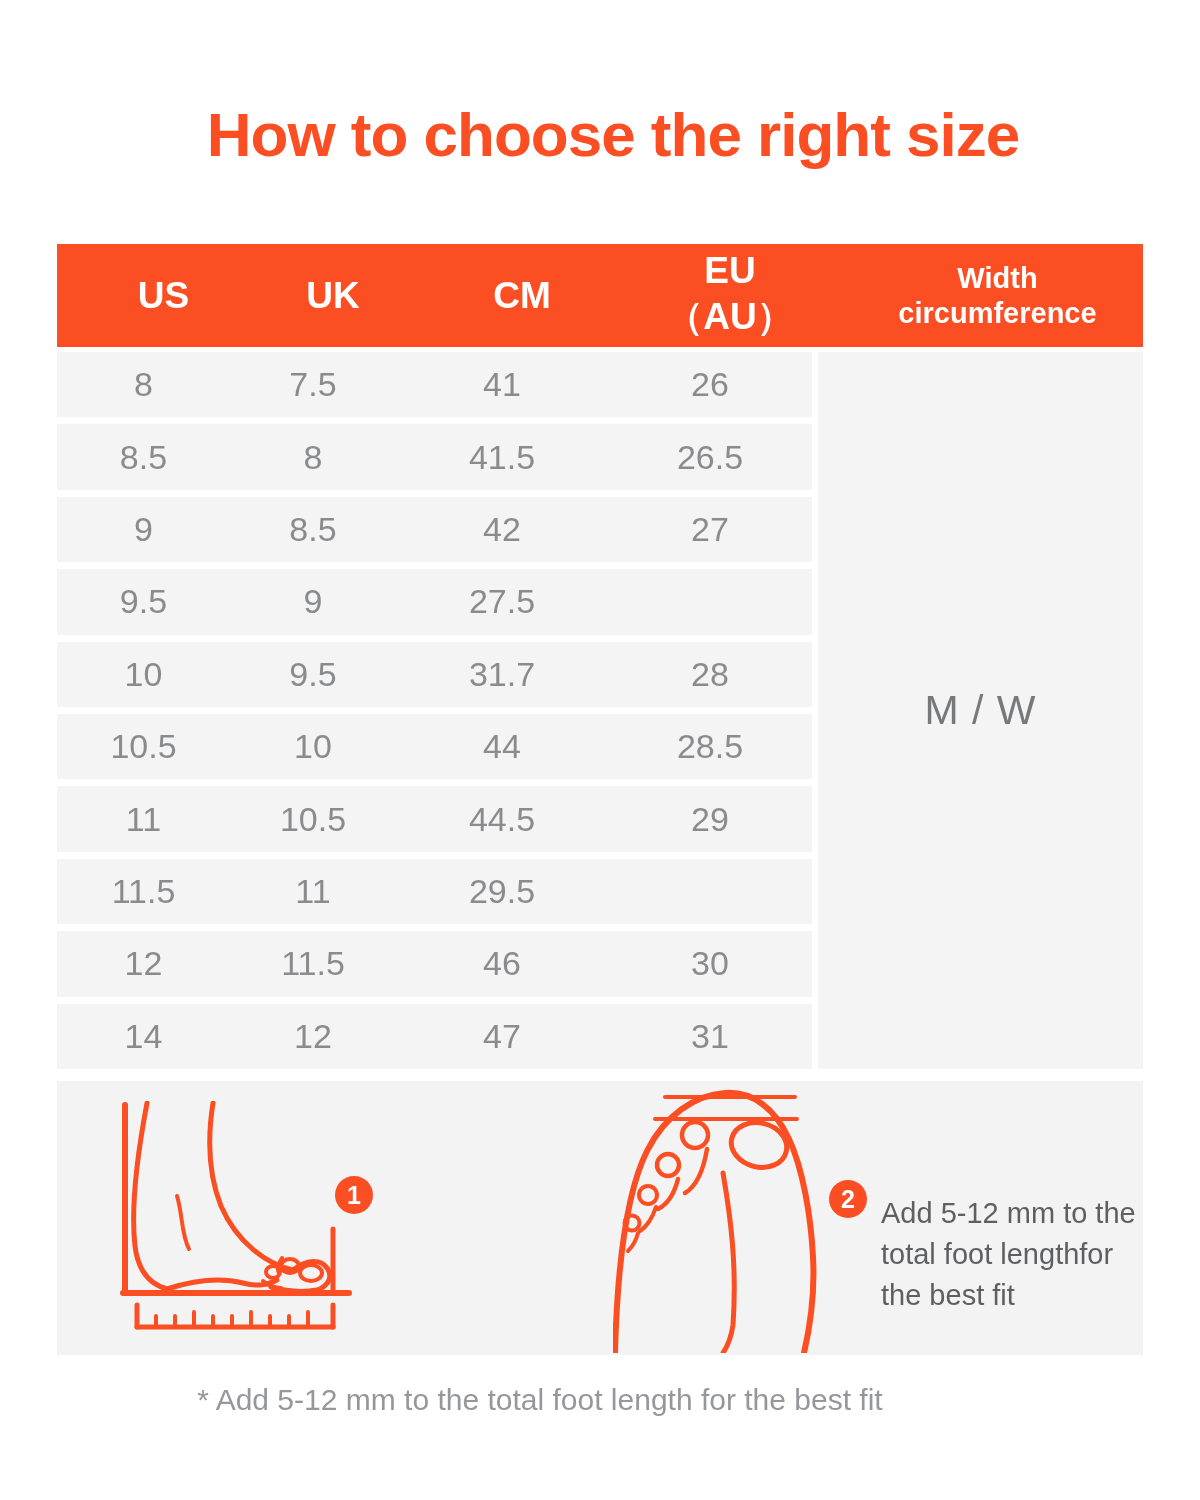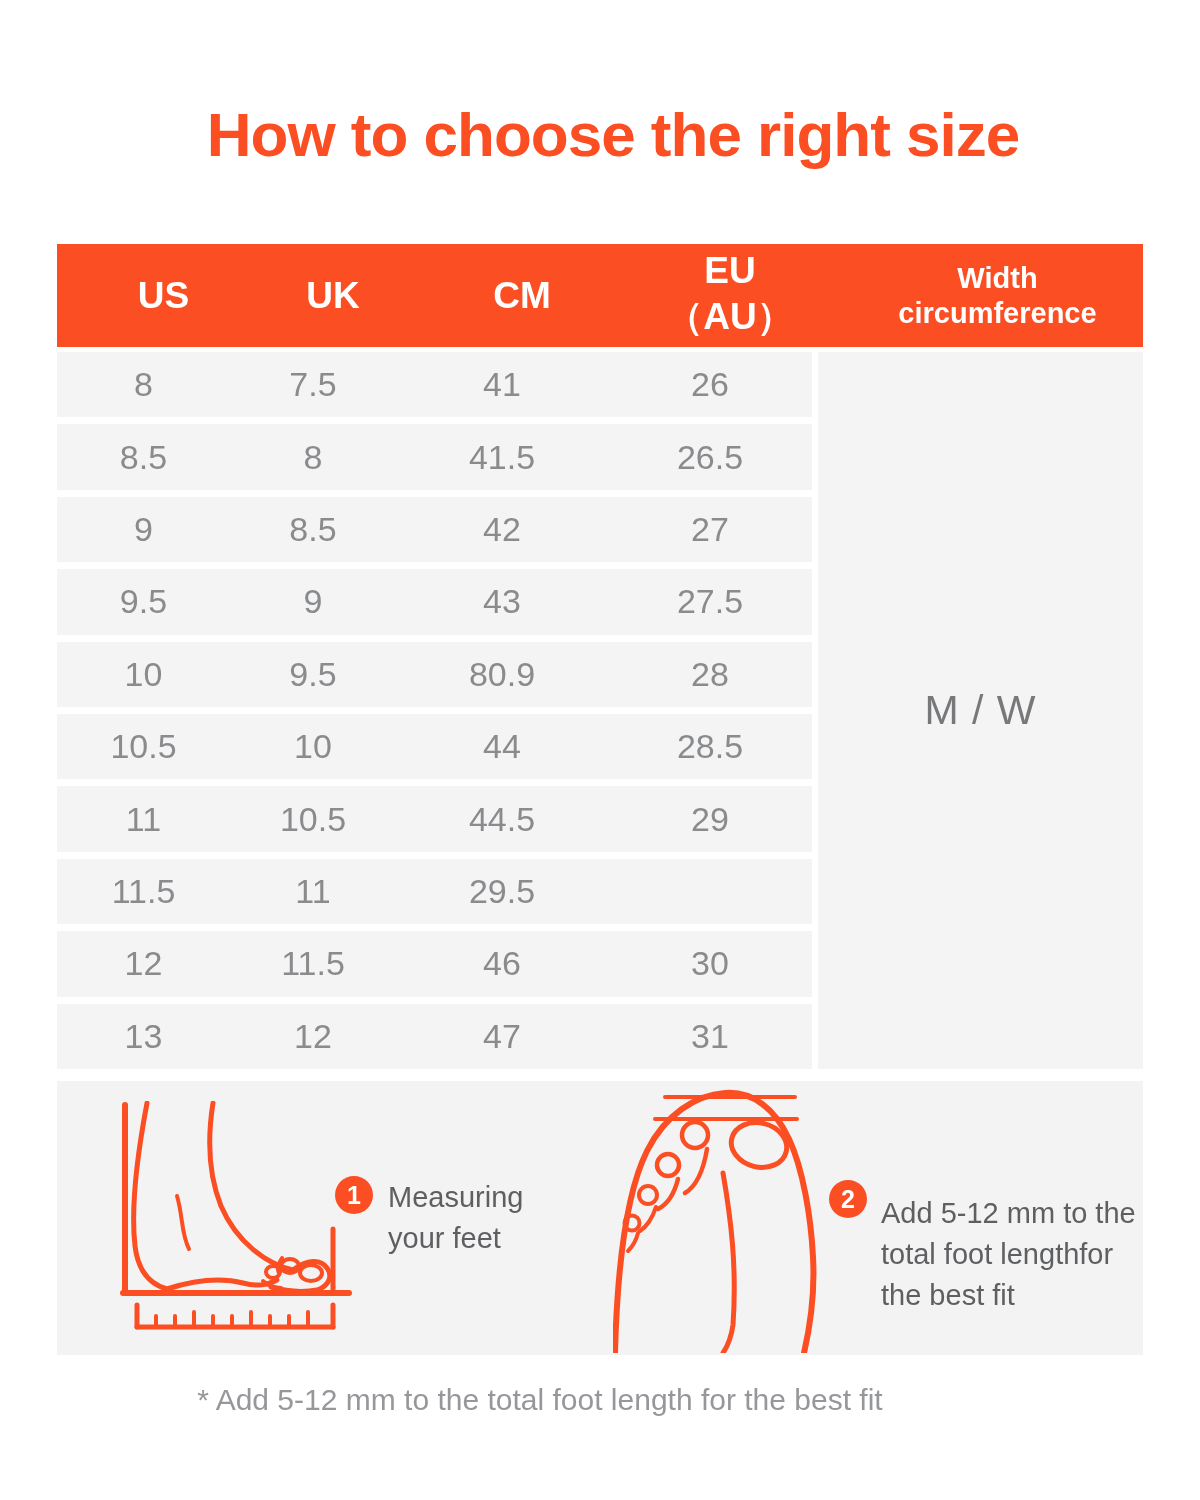--- a/index.html
+++ b/index.html
@@ -130,27 +130,26 @@
         </div>
         <div class="trow">
           <div class="tcell">9</div>
           <div class="tcell">8.5</div>
           <div class="tcell">42</div>
           <div class="tcell">27</div>
         </div>
         <div class="trow">
           <div class="tcell">9.5</div>
           <div class="tcell">9</div>
-          <div class="tcell">43</div>
           <div class="tcell">27.5</div>
         </div>
         <div class="trow">
           <div class="tcell">10</div>
           <div class="tcell">9.5</div>
-          <div class="tcell">80.9</div>
+          <div class="tcell">31.7</div>
           <div class="tcell">28</div>
         </div>
         <div class="trow">
           <div class="tcell">10.5</div>
           <div class="tcell">10</div>
           <div class="tcell">44</div>
           <div class="tcell">28.5</div>
         </div>
         <div class="trow">
           <div class="tcell">11</div>
@@ -163,21 +162,21 @@
           <div class="tcell">11</div>
           <div class="tcell">29.5</div>
         </div>
         <div class="trow">
           <div class="tcell">12</div>
           <div class="tcell">11.5</div>
           <div class="tcell">46</div>
           <div class="tcell">30</div>
         </div>
         <div class="trow">
-          <div class="tcell">13</div>
+          <div class="tcell">14</div>
           <div class="tcell">12</div>
           <div class="tcell">47</div>
           <div class="tcell">31</div>
         </div>
       </div>
     <div class="width-col">M / W</div>
   </div>
 </div>
 
 <div class="guide">
@@ -196,21 +195,20 @@
     <path class="stroke" stroke-width="5" d="M52,188 C80,179 104,176 128,182 C143,186 152,184 162,179"></path>
     <path class="stroke" stroke-width="5" d="M178,169 C192,158 206,158 212,167 C218,175 214,185 202,189 C186,192 170,190 156,186"></path>
     <ellipse class="stroke" stroke-width="4" cx="196" cy="172" rx="11" ry="8"></ellipse>
     <ellipse class="stroke" stroke-width="4" cx="175" cy="165" rx="9" ry="7"></ellipse>
     <ellipse class="stroke" stroke-width="4" cx="158" cy="171" rx="7" ry="6"></ellipse>
     <path class="stroke" stroke-width="4" d="M148,180 q8,7 18,7"></path>
     <path class="stroke" stroke-width="4" d="M167,157 q-6,9 -3,15"></path>
   </svg>
 
   <div class="step-badge badge-1">1</div>
-  <div class="step-text text-1">Measuring your feet</div>
 
   <svg class="foot-top" width="222" height="266" viewBox="0 0 222 266">
     <path class="stroke" stroke-width="4" d="M52,10 H182"></path>
     <path class="stroke" stroke-width="4" d="M42,32 H184"></path>
     <path class="stroke" stroke-width="6" d="M2,266 C4,190 12,108 34,64 C52,28 82,8 112,6 C140,4 162,22 176,52 C190,82 198,130 200,170 C202,206 197,240 191,266"></path>
     <ellipse class="stroke" stroke-width="5" cx="146" cy="58" rx="28" ry="22" transform="rotate(14 146 58)"></ellipse>
     <path class="stroke" stroke-width="5" d="M110,86 C118,132 124,180 120,238 C118,252 114,260 110,266"></path>
     <circle class="stroke" stroke-width="4.5" cx="82" cy="48" r="13"></circle>
     <path class="stroke" stroke-width="4.5" d="M94,62 C90,86 82,100 72,106"></path>
     <circle class="stroke" stroke-width="4.5" cx="55" cy="78" r="11"></circle>

